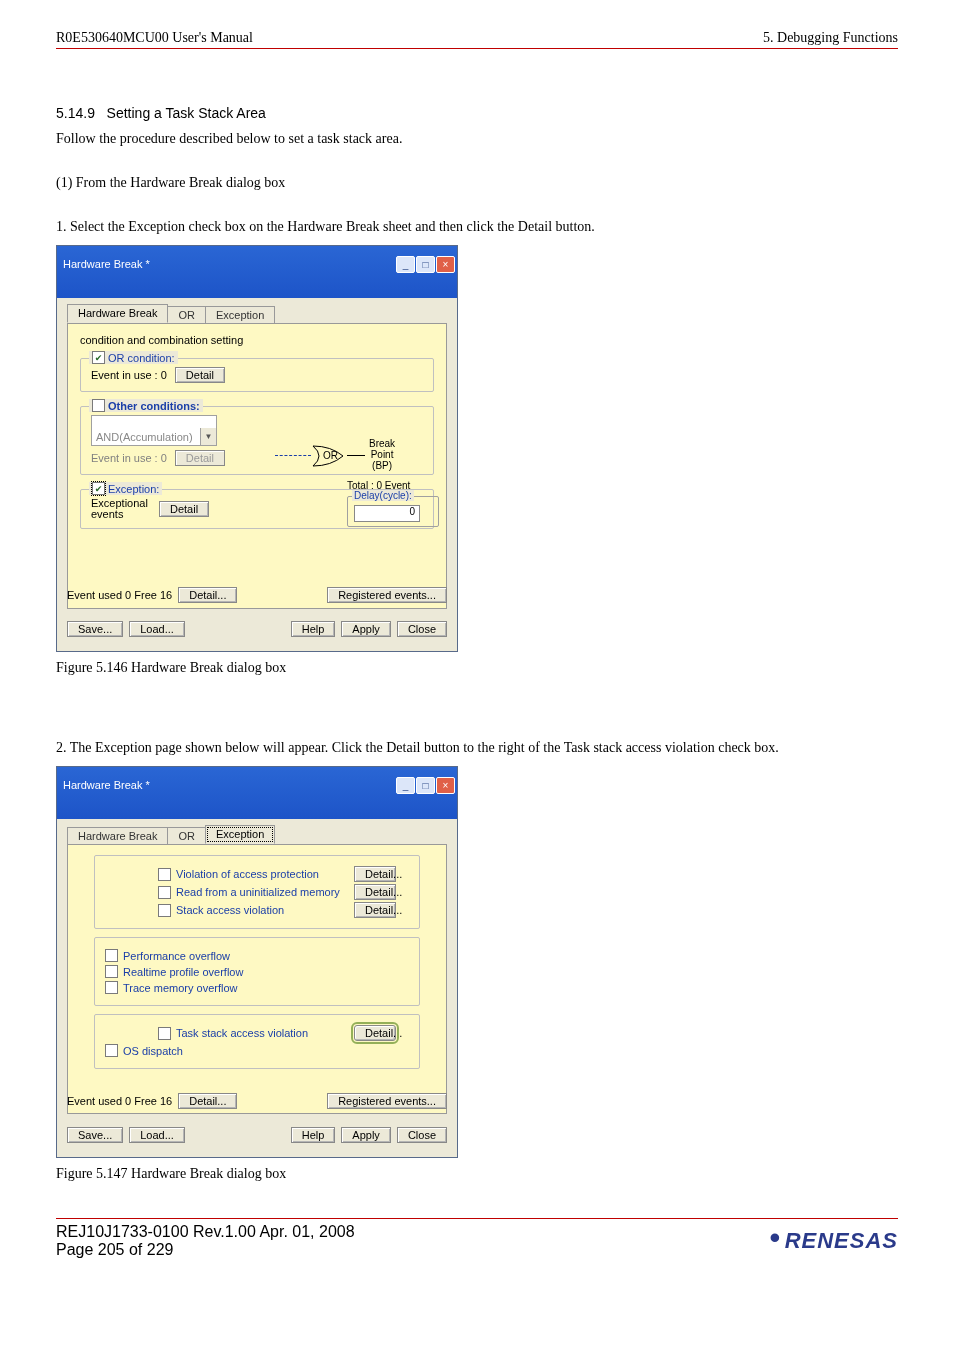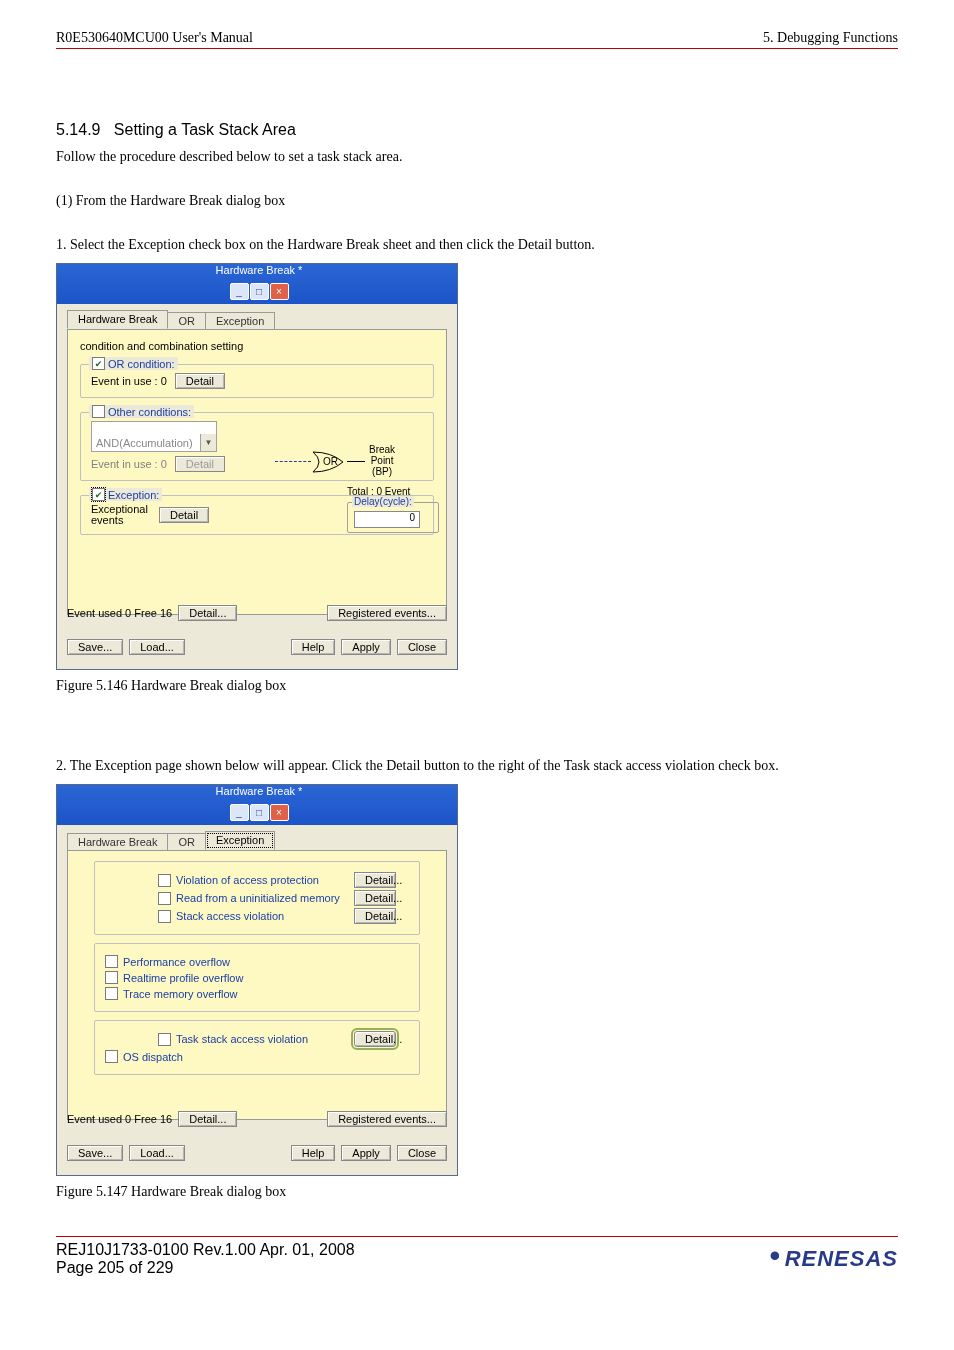--- a/index.html
+++ b/index.html
@@ -16,22 +16,22 @@
   }
   .top-header {
     display: flex;
     justify-content: space-between;
     font-size: 14px;
     padding-bottom: 2px;
     border-bottom: 1.5px solid #c00000;
   }
   .section-heading {
     font-family: Arial, sans-serif;
-    font-size: 16px;
-    margin-top: 72px;
+    font-size: 14px;
+    margin-top: 56px;
   }
   .body-text { margin-top: 10px; }
   .step-text { margin-top: 28px; }
   .numbered-step { margin-top: 28px; }
   .justified { text-align: justify; margin-right:0; }
   .boxed { padding-left: 22px; text-indent: -22px; }
 
   
   .dialog {
     font-family: Tahoma, Arial, sans-serif;
@@ -43,23 +43,22 @@
   }
   .d1 { width: 400px; height: 405px; }
   .d2 { width: 400px; height: 390px; }
   .titlebar {
     height: 36px;
     background: linear-gradient(to bottom, #2a66d4, #1d54c8);
     color: #fff;
     display: flex;
     align-items: center;
     justify-content: space-between;
-    padding: 0 2px 4px 6px;
+    padding: 0 2px 16px 6px;
     font-size: 11px;
-    flex-direction: column;
   }
   .titlebar-btns { display: flex; gap: 1px; }
   .titlebar-btns span {
     width: 17px;
     height: 15px;
     background: #dce6f9;
     border: 1px solid #fff;
     border-radius: 2px;
     font-family: Arial;
     font-size: 10px;
@@ -284,21 +283,21 @@
         </div>
         <div class="row">
           <span>Event in use : 0</span>
           <button class="btn">Detail</button>
         </div>
       </div>
 
       <div class="groupbox" style="margin-top:14px;">
         <div class="group-legend disabled">
           <span class="chk"></span>
-          <span style="color:#1a3ea8;">Other conditions:</span>
+          <span style="color:#1a3ea8;font-weight:bold;">Other conditions:</span>
         </div>
         <div class="row">
           <span class="dropdown">
             <span>AND(Accumulation)</span>
             <span class="dd-arrow">▼</span>
           </span>
         </div>
         <div class="row" style="margin-top:4px;">
           <span class="mutable-gray">Event in use : 0</span>
           <button class="btn disabled">Detail</button>

